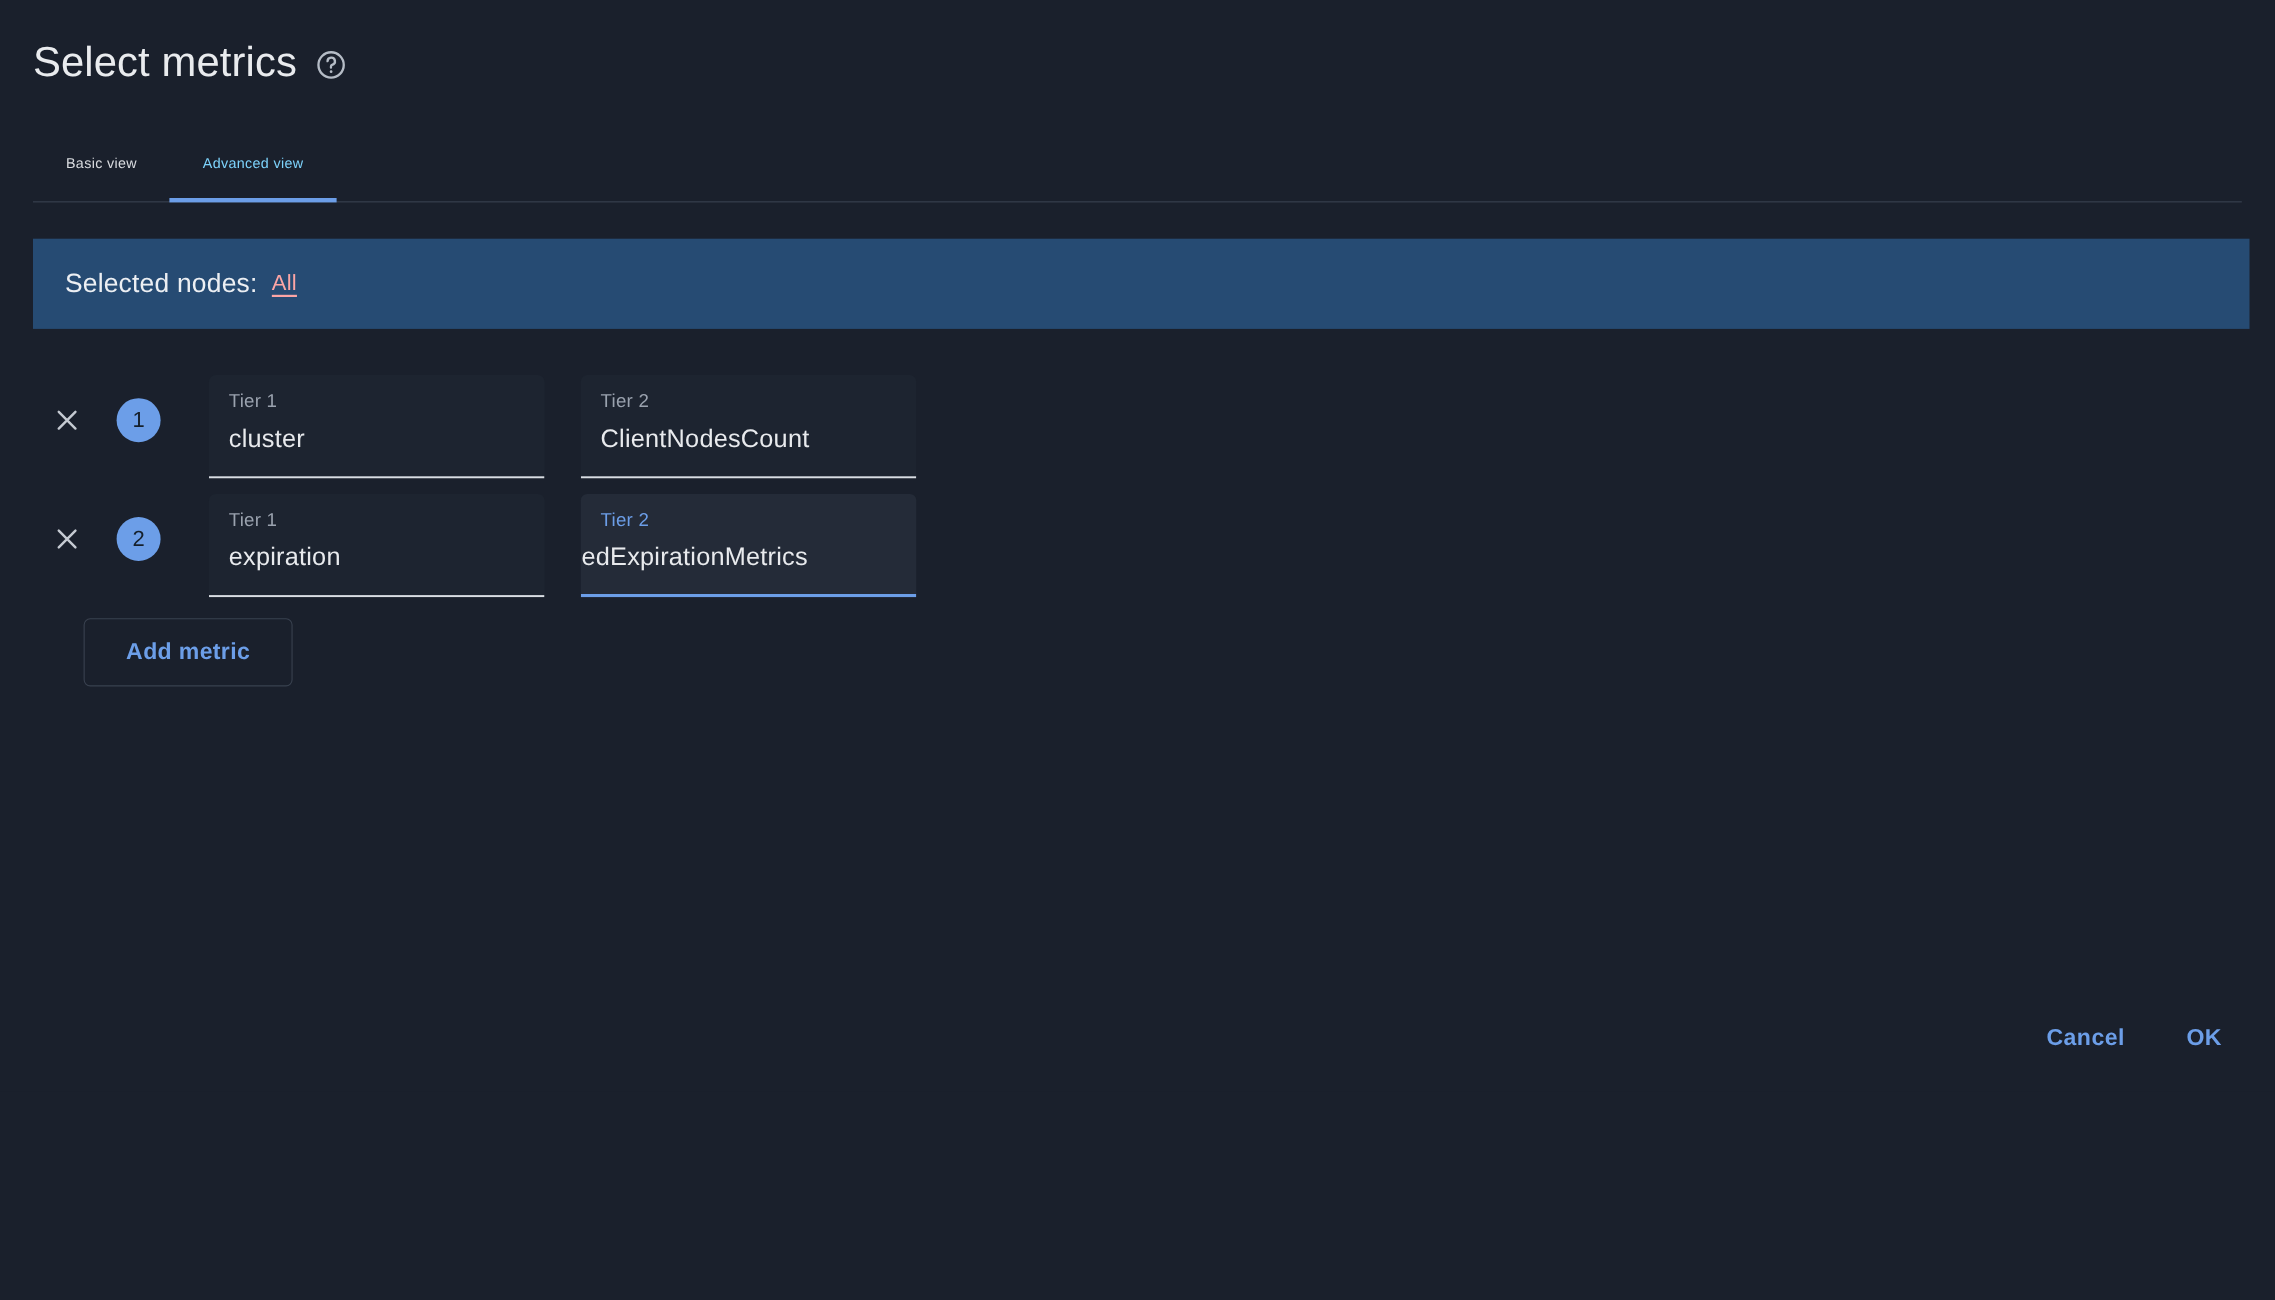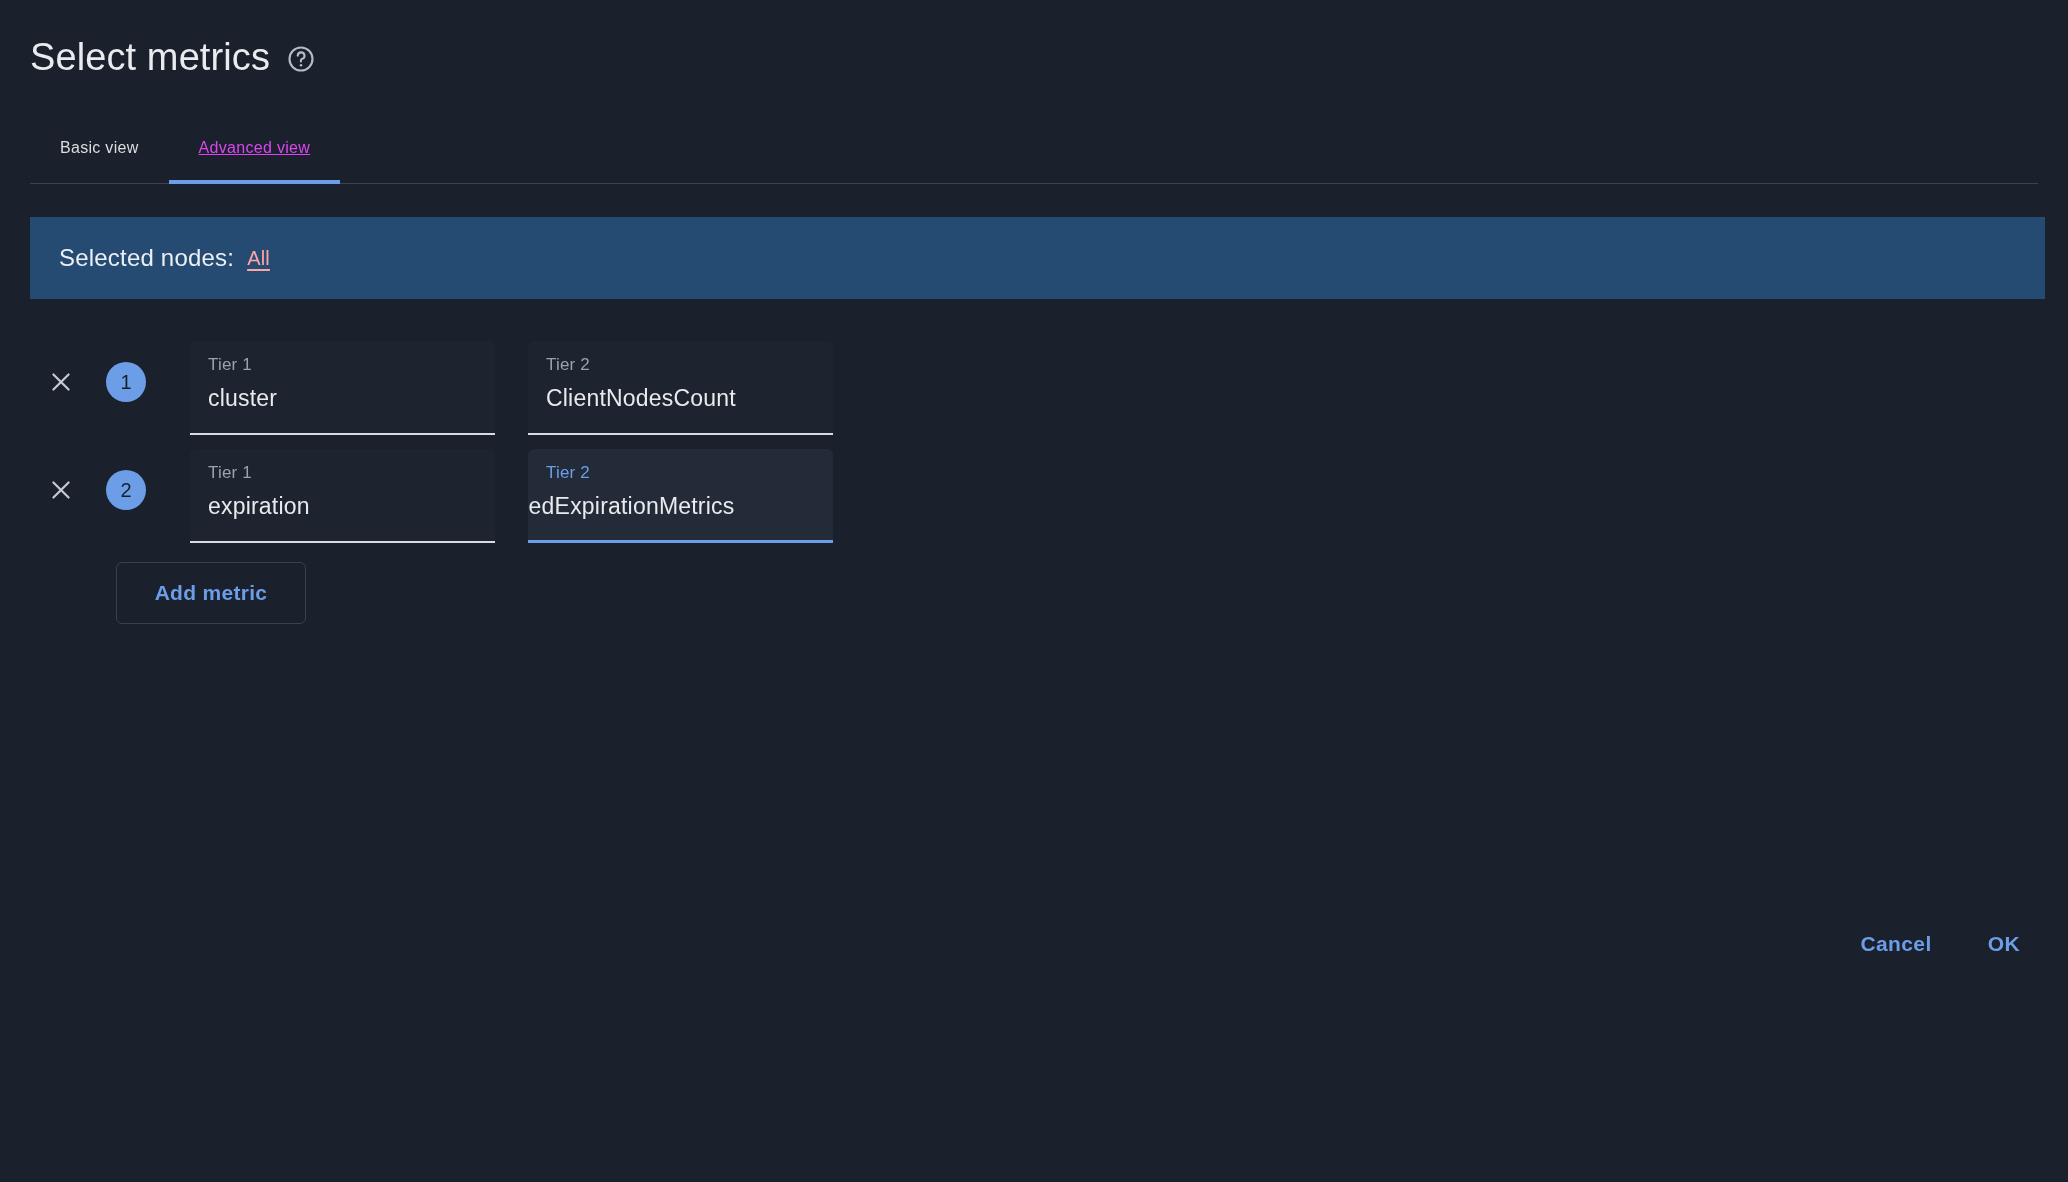--- a/index.html
+++ b/index.html
@@ -63,31 +63,31 @@
     height: 1px;
     background: #3a4250;
   }
   .tab {
     position: relative;
     height: 72px;
     display: flex;
     align-items: center;
     justify-content: center;
     padding: 0 30px;
-    font-size: 16px;
+    font-size: 13px;
     letter-spacing: 0.3px;
     color: #dadce0;
     cursor: pointer;
     user-select: none;
     white-space: nowrap;
     background: transparent;
     border: none;
     font-family: "Liberation Sans", sans-serif;
   }
-  .tab.active { color: #d946ef; text-decoration: underline; }
+  .tab.active { color: #7dd3fc; }
   .tab.active::after {
     content: "";
     position: absolute;
     left: 0;
     right: 0;
     bottom: 0;
     height: 4px;
     background: #6c9ee8;
     z-index: 2;
   }
@@ -202,21 +202,20 @@
     line-height: 1.25;
   }
   .field.clipped .field-value {
     margin-left: -28px;
   }
 
   
   .add-metric-wrap {
     padding-left: 76px;
     margin-top: 17px;
-    margin-left: 40px;
   }
   .add-metric-btn {
     width: 190px;
     height: 62px;
     background: transparent;
     border: 1px solid #39414f;
     border-radius: 6px;
     color: #6c9ee8;
     font-size: 21px;
     font-weight: bold;

